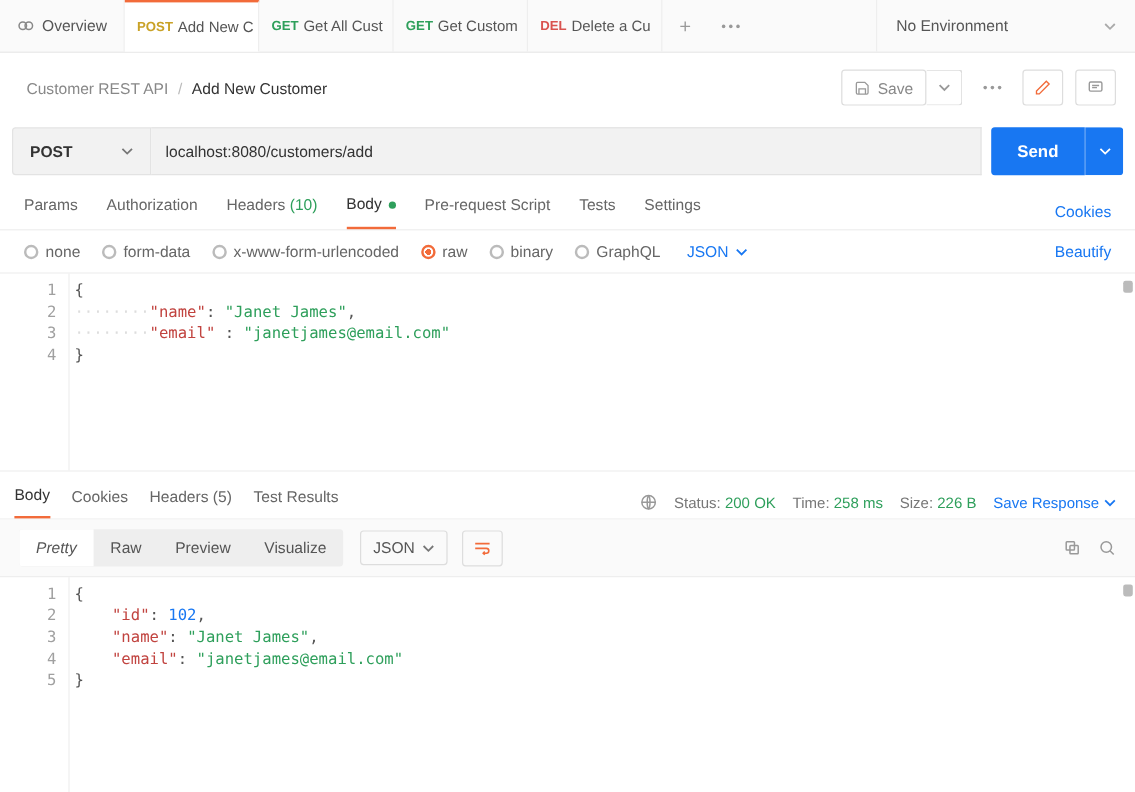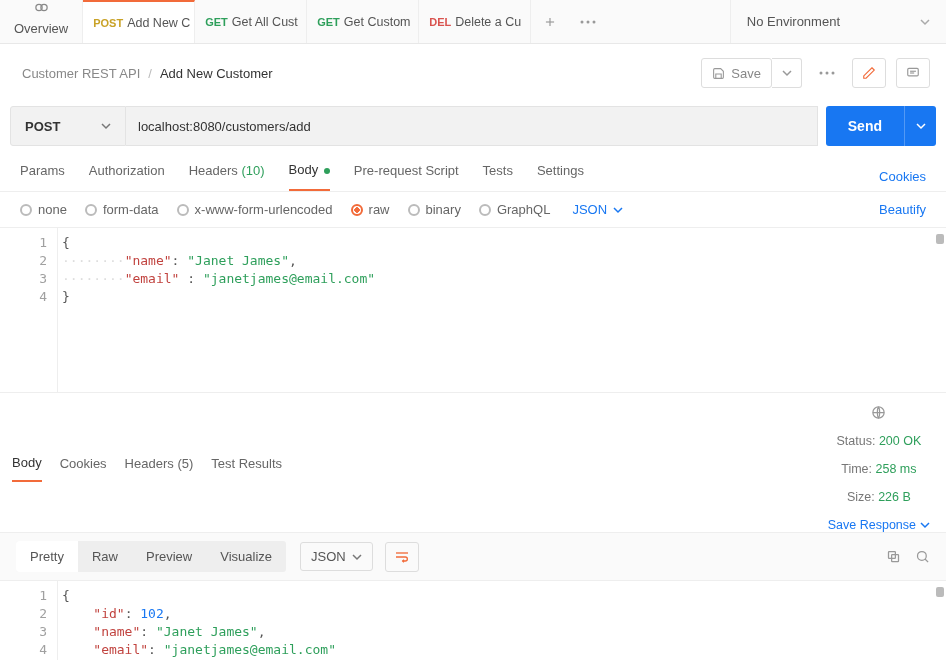--- a/index.html
+++ b/index.html
@@ -1,20 +1,20 @@
 <!DOCTYPE html>
 <html><head>
 <meta charset="utf-8">
 <style>
 * { box-sizing: border-box; margin: 0; padding: 0; }
 body { font-family: -apple-system, BlinkMacSystemFont, "Segoe UI", Arial, sans-serif; font-size: 13px; color: #333; background: #fff; width: 946px; height: 660px; overflow: hidden; }
 
 
 .topbar { display: flex; align-items: center; border-bottom: 1px solid #e8e8e8; height: 44px; background: #fafafa; }
-.ov-tab { display: flex; align-items: center; padding: 0 14px; height: 100%; gap: 6px; color: #555; border-right: 1px solid #eee; cursor: pointer; flex-direction: column; }
+.ov-tab { display: flex; align-items: center; padding: 0 14px; height: 100%; gap: 6px; color: #555; border-right: 1px solid #eee; cursor: pointer; }
 .ov-tab svg { width: 15px; height: 15px; }
 .req-tab { display: flex; align-items: center; height: 100%; padding: 0 10px; border-right: 1px solid #eee; color: #555; font-size: 12.5px; white-space: nowrap; overflow: hidden; max-width: 112px; cursor: pointer; gap: 4px; }
 .req-tab.active { border-top: 2px solid #f26b3a; background: #fff; }
 .method { font-weight: 600; font-size: 11px; }
 .m-post { color: #c9a227; }
 .m-get  { color: #2e9f5b; }
 .m-put  { color: #2a7acb; }
 .m-del  { color: #d9534f; }
 .tab-icon { width: 38px; display: flex; align-items: center; justify-content: center; color: #9a9a9a; cursor: pointer; }
 .env-sel { margin-left: auto; display: flex; align-items: center; padding: 0 16px; height: 100%; color: #555; gap: 80px; border-left: 1px solid #eee; cursor: pointer; min-width: 210px; justify-content: flex-end; }
@@ -66,30 +66,30 @@
 .k { color: #c1433f; }
 .s { color: #2e9f5b; }
 .n { color: #1877f2; }
 .p { color: #555; }
 .ws { color: #ddd; }
 
 
 .resp-tabs { display: flex; align-items: center; padding: 12px 16px 0 12px; gap: 18px; border-bottom: 1px solid #eee; }
 .resp-tab { padding-bottom: 10px; color: #666; cursor: pointer; }
 .resp-tab.active { color: #333; border-bottom: 2px solid #f26b3a; }
-.resp-meta { margin-left: auto; display: flex; align-items: center; gap: 14px; color: #777; font-size: 12.5px; flex-direction: column; }
+.resp-meta { margin-left: auto; display: flex; align-items: center; gap: 14px; color: #777; font-size: 12.5px; }
 .resp-meta .g { color: #2e9f5b; }
 .save-resp { color: #1877f2; font-weight: 500; cursor: pointer; display: flex; align-items: center; gap: 4px; }
 .globe { color: #999; }
 
 
 .resp-opts { display: flex; align-items: center; padding: 8px 16px; gap: 4px; border-bottom: 1px solid #eee; background: #fafafa; }
 .seg { display: flex; background: #eee; border-radius: 3px; overflow: hidden; }
 .seg-item { padding: 8px 14px; color: #555; cursor: pointer; }
-.seg-item.active { background: #fff; }
+.seg-item.active { background: #fff; font-style: italic; }
 .json-pill { display: flex; align-items: center; gap: 6px; padding: 6px 10px; color: #555; border: 1px solid #ddd; border-radius: 3px; margin-left: 10px; cursor: pointer; }
 .wrap-btn { width: 34px; height: 30px; display: flex; align-items: center; justify-content: center; border: 1px solid #ddd; border-radius: 3px; margin-left: 8px; cursor: pointer; color: #f26b3a; }
 .resp-right { margin-left: auto; display: flex; gap: 14px; color: #999; }
 .resp-right div { cursor: pointer; }
 
 
 .editor2 { display: flex; height: 180px; position: relative; }
 
 svg { display: block; }
 .chev-down { width: 10px; height: 10px; }

